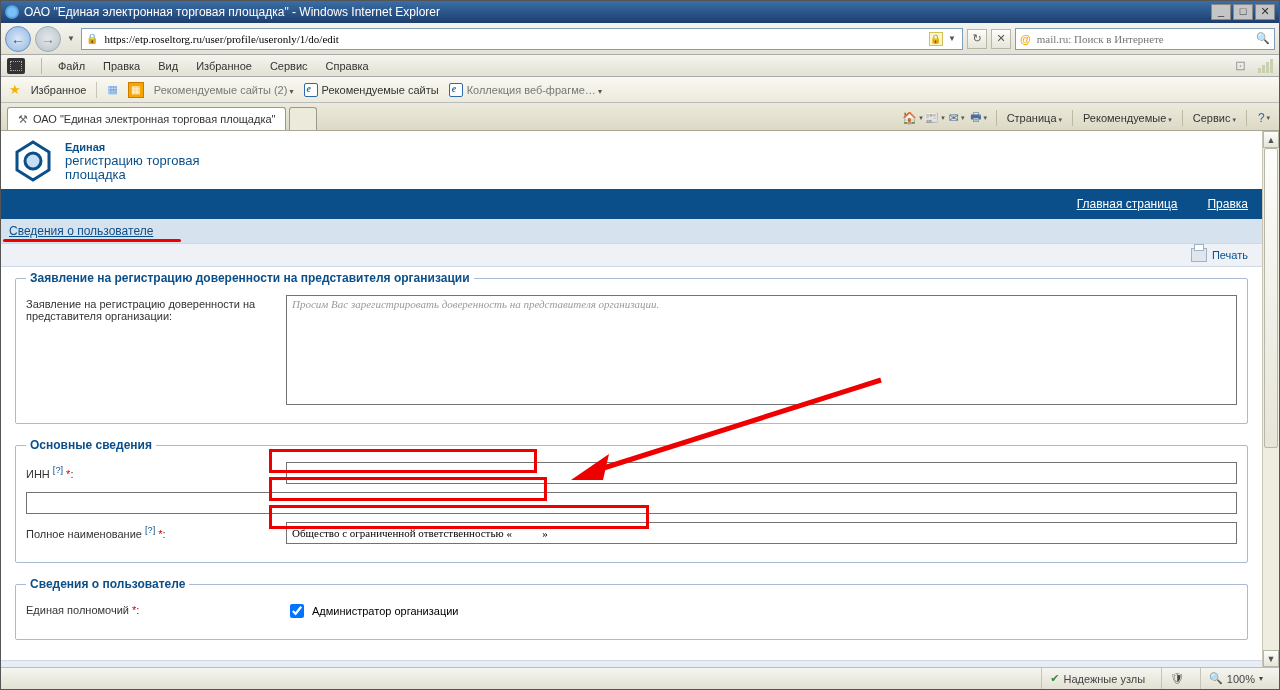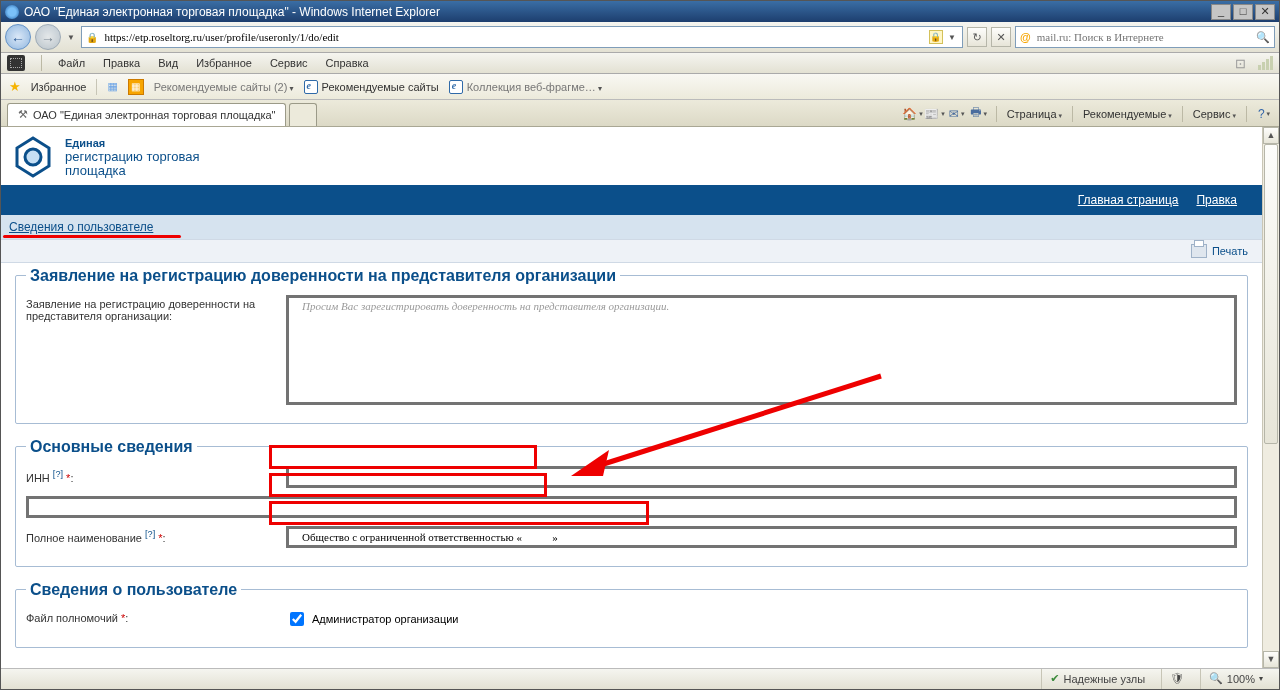--- a/index.html
+++ b/index.html
@@ -67,39 +67,39 @@
 .vscroll .track{position:absolute;top:17px;bottom:17px;left:0;right:0}
 .vscroll .thumb{position:absolute;left:1px;right:1px;top:0;height:300px;background:linear-gradient(#fdfdfb,#e7e5d8);border:1px solid #b6b6a9;border-radius:2px}
 .vscroll .arr.bt{position:absolute;bottom:0;left:0;right:0}
 
 .site-head{padding:8px 10px 6px 10px;display:flex;align-items:center;gap:10px}
 .logo{width:44px;height:44px;position:relative}
 .logo svg{width:44px;height:44px}
 .brand{color:#0b4f8a;line-height:14px}
 .brand b{font-size:11px;font-weight:bold}
 .brand span{font-size:13px}
-.blueband{background:#0b4f8a;height:30px;display:flex;align-items:center;justify-content:flex-end;padding:0 25px;gap:18px}
+.blueband{background:#0b4f8a;height:30px;display:flex;align-items:center;justify-content:flex-end;padding:0 14px;gap:30px}
 .blueband a{color:#fff;text-decoration:underline;font-size:12px}
 .lightband{background:#d6e3ef;height:24px;display:flex;align-items:center;padding:0 8px}
 .lightband a{color:#0b4f8a;text-decoration:underline;font-size:12px}
 .redline{position:absolute;height:3px;background:#e00;border-radius:2px}
 
 .printrow{display:flex;justify-content:flex-end;padding:4px 14px;align-items:center;gap:5px;background:#eef2f7;border-top:1px solid #cfd9e5;border-bottom:1px solid #cfd9e5}
 .printrow .pic{width:16px;height:14px;background:#dfe6ee;border:1px solid #9fb2c8;position:relative}
 .printrow .pic::after{content:"";position:absolute;top:-5px;left:2px;right:2px;height:5px;background:#fff;border:1px solid #9fb2c8}
 .printrow span{color:#0b4f8a}
 
 .formwrap{padding:4px 14px 20px 14px}
 fieldset{border:1px solid #a7bcd4;border-radius:2px;margin:0 0 14px 0;padding:10px 10px 10px 10px}
-legend{color:#0b4f8a;font-size:16px;font-weight:bold;padding:0 4px}
+legend{color:#0b4f8a;font-size:12px;font-weight:bold;padding:0 4px}
 .row{display:flex;margin-bottom:8px;align-items:flex-start}
 .lab{width:260px;color:#333;padding-top:3px}
 .lab sup{color:#0b4f8a}
 .lab .req{color:#c00}
-.valtxt{flex:1;background:#fff;border:3px solid #737373;height:22px;padding:2px 13px;outline:none;font:11px Tahoma}
+.valtxt{flex:1;background:#fff;border:1px solid #737373;height:22px;padding:2px 5px;outline:none;font:11px Tahoma}
 textarea.valtxt{height:110px;color:#9a9a9a;font-style:italic;resize:none}
 .check{display:flex;align-items:center;gap:5px}
 .check input{width:14px;height:14px}
 
 
 .rbox{position:absolute;border:3px solid #e00;background:transparent;pointer-events:none}
 .arrow-svg{position:absolute;pointer-events:none}
 
 
 .status{height:22px;background:linear-gradient(#f5f5f0,#e3e1d3);border-top:1px solid #bbb;display:flex;align-items:center;padding:0 8px;font-size:11px;color:#444;gap:8px}
@@ -248,21 +248,21 @@
           </div>
           <div class="row">
             <div class="lab"><span>Полное наименование</span> <sup>[?]</sup> <span class="req">*</span>:</div>
             <input class="valtxt" value="Общество с ограниченной ответственностью «           »" style="">
           </div>
         </fieldset>
 
         <fieldset style="margin-bottom:0">
           <legend>Сведения о пользователе</legend>
           <div class="row">
-            <div class="lab"><span>Файл полномочий</span> <span class="req">*</span>:</div>
+            <div class="lab"><span>Единая полномочий</span> <span class="req">*</span>:</div>
             <div class="check">
               <input type="checkbox" checked="" style="">
               <span>Администратор организации</span>
             </div>
           </div>
         </fieldset>
 
         <div class="rbox" style="left:268px;top:182px;width:268px;height:24px"></div>
         <div class="rbox" style="left:268px;top:210px;width:278px;height:24px"></div>
         <div class="rbox" style="left:268px;top:238px;width:380px;height:24px"></div>

